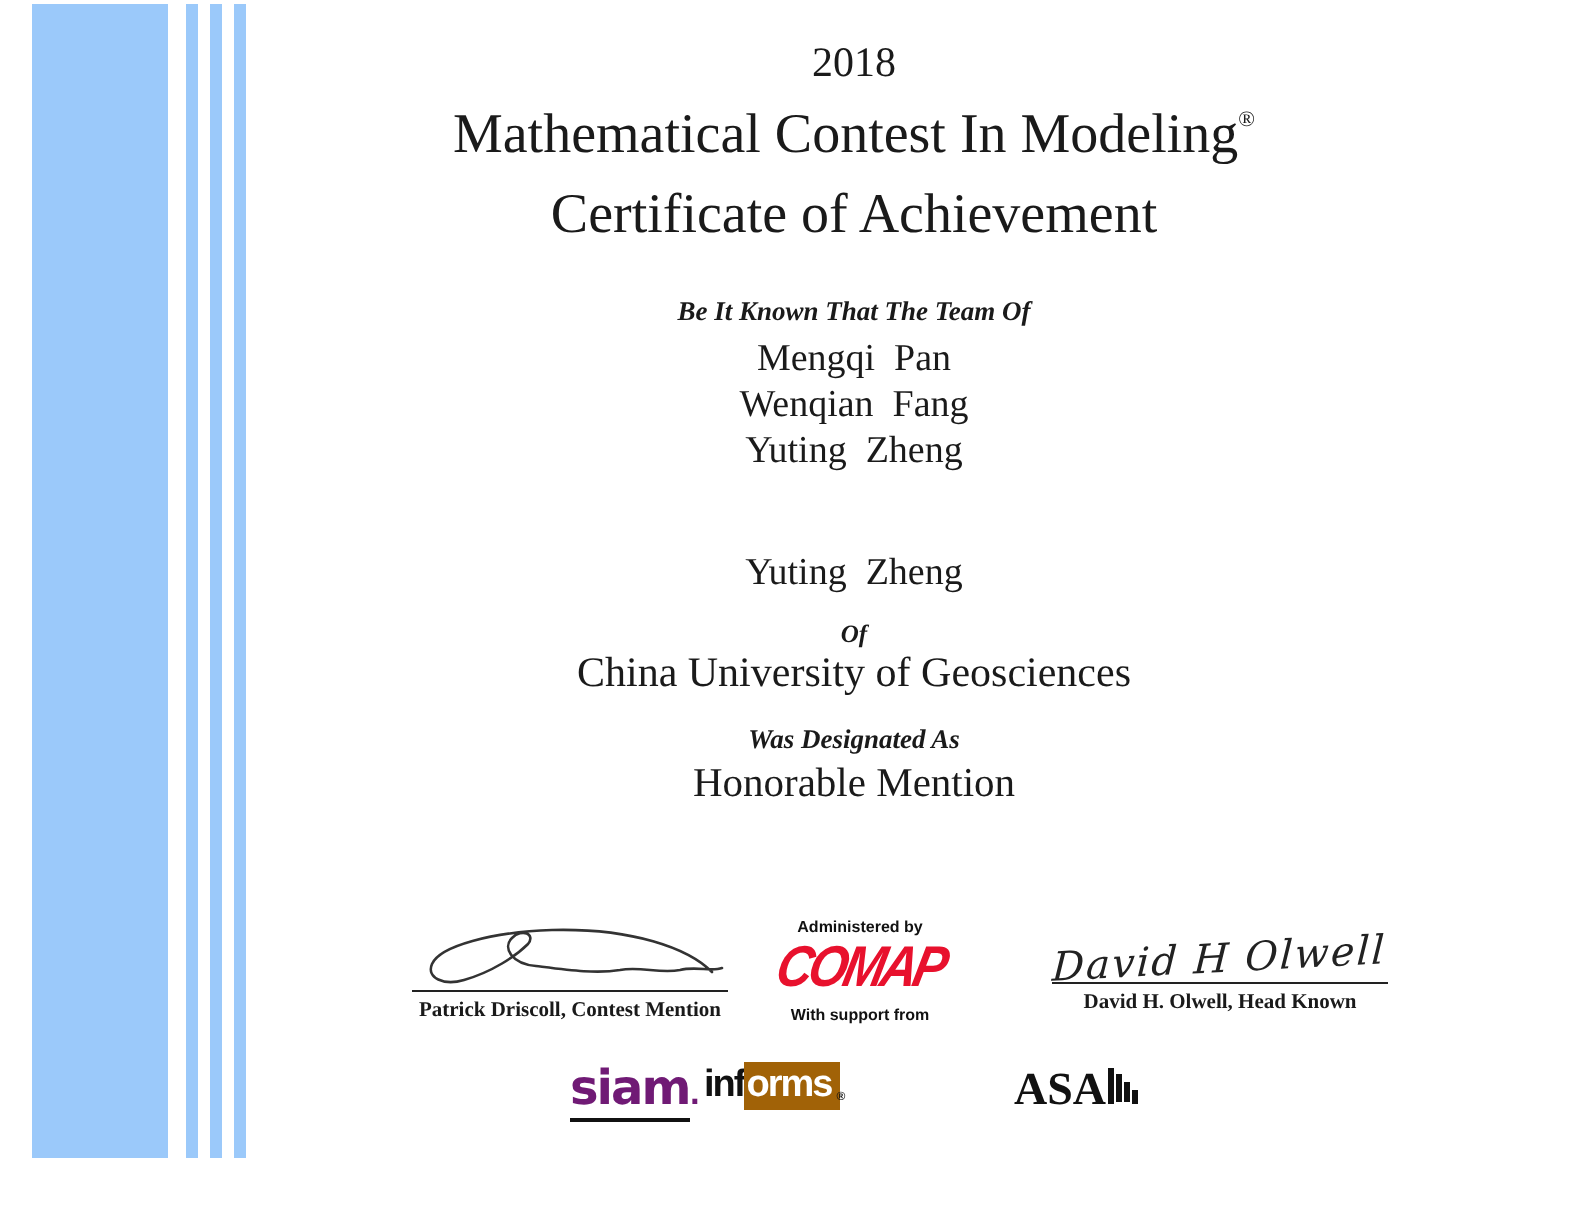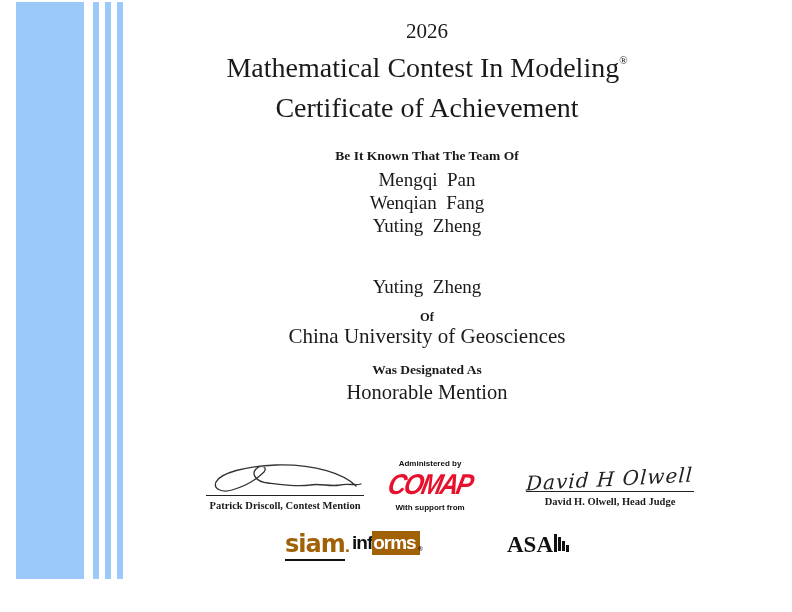--- a/index.html
+++ b/index.html
@@ -20,21 +20,21 @@
   .stripe-1 { left: 93px;  width: 6px; }
   .stripe-2 { left: 105px; width: 6px; }
   .stripe-3 { left: 117px; width: 6px; }
 
   
   .cline { position: absolute; left: 62px; width: 730px; text-align: center; }
   .year        { top: 19px;  font-size: 21px; }
   .title       { top: 52px;  font-size: 28px; }
   .title sup   { font-size: 11px; vertical-align: 13px; }
   .subtitle    { top: 92px;  font-size: 28px; }
-  .small-label { font-weight: bold; font-size: 13.5px; }
+  .small-label { font-weight: bold; font-size: 13.5px; font-style: italic; }
   .team-intro  { top: 148px; }
   .name        { font-size: 19px; white-space: pre; }
   .name-0      { top: 169px; }
   .name-1      { top: 192px; }
   .name-2      { top: 215px; }
   .advisor-label { top: 255px; }
   .advisor-name  { top: 276px; }
   .of-label    { top: 310px; font-size: 12.5px; }
   .institution { top: 324px; font-size: 21px; }
   .designated  { top: 362px; }
@@ -71,21 +71,21 @@
     transform: skewX(-12deg) scaleY(1.15);
     letter-spacing: -2px;
     margin: 3px 0 4px 0;
   }
 
   
   .logos { position: absolute; left: 0; top: 530px; width: 792px; height: 36px; }
   .logo { position: absolute; }
 
   .siam-logo { left: 285px; top: 2px; font-family: "DejaVu Sans", sans-serif;
-               font-weight: bold; font-size: 24px; line-height: 1; color: #a16207; }
+               font-weight: bold; font-size: 24px; line-height: 1; color: #701a75; }
   .siam-word { letter-spacing: -1px; border-bottom: 2.5px solid #111; padding-bottom: 1px; }
   .siam-dot  { font-size: 14px; }
 
   .informs-logo { left: 352px; top: 3px; font-family: "Liberation Sans", sans-serif;
                   font-weight: bold; font-size: 19px; line-height: 20px;
                   letter-spacing: -1px; white-space: nowrap; }
   .informs-prefix { color: #111; }
   .informs-box { background: #a16207; color: #fff; padding: 1px 4px 2px 1px; }
   .informs-reg { position: absolute; right: -2px; bottom: -6px; font-size: 6px; color: #111; }
 
@@ -110,21 +110,21 @@
 </head>
 <body>
 
 <div class="page">
 
   <div class="stripe stripe-wide"></div>
   <div class="stripe stripe-1"></div>
   <div class="stripe stripe-2"></div>
   <div class="stripe stripe-3"></div>
 
-  <div class="cline year">2026</div>
+  <div class="cline year">2018</div>
   <div class="cline title"><span>Mathematical Contest In Modeling</span><sup>®</sup></div>
   <div class="cline subtitle">Certificate of Achievement</div>
 
   <div class="cline small-label team-intro">Be It Known That The Team Of</div>
   <div class="cline name name-0">Mengqi  Pan</div>
   <div class="cline name name-1">Wenqian  Fang</div>
   <div class="cline name name-2">Yuting  Zheng</div>
 
   <div class="cline name advisor-name">Yuting  Zheng</div>
 
@@ -146,21 +146,21 @@
   <div class="sig-mid">
     <div class="admin-label">Administered by</div>
     <div class="comap-logo">COMAP</div>
     <div class="support-label">With support from</div>
   </div>
 
   <div class="sig-right">
     <div class="script-box">
       <span class="script-name">David H Olwell</span>
     </div>
-    <div class="sig-caption">David H. Olwell, Head Judge</div>
+    <div class="sig-caption">David H. Olwell, Head Known</div>
   </div>
 
   <div class="logos">
 
     <div class="logo siam-logo">
       <span class="siam-word">siam</span><span class="siam-dot">.</span>
     </div>
 
     <div class="logo informs-logo">
       <span class="informs-prefix">inf</span><span class="informs-box">orms</span>

